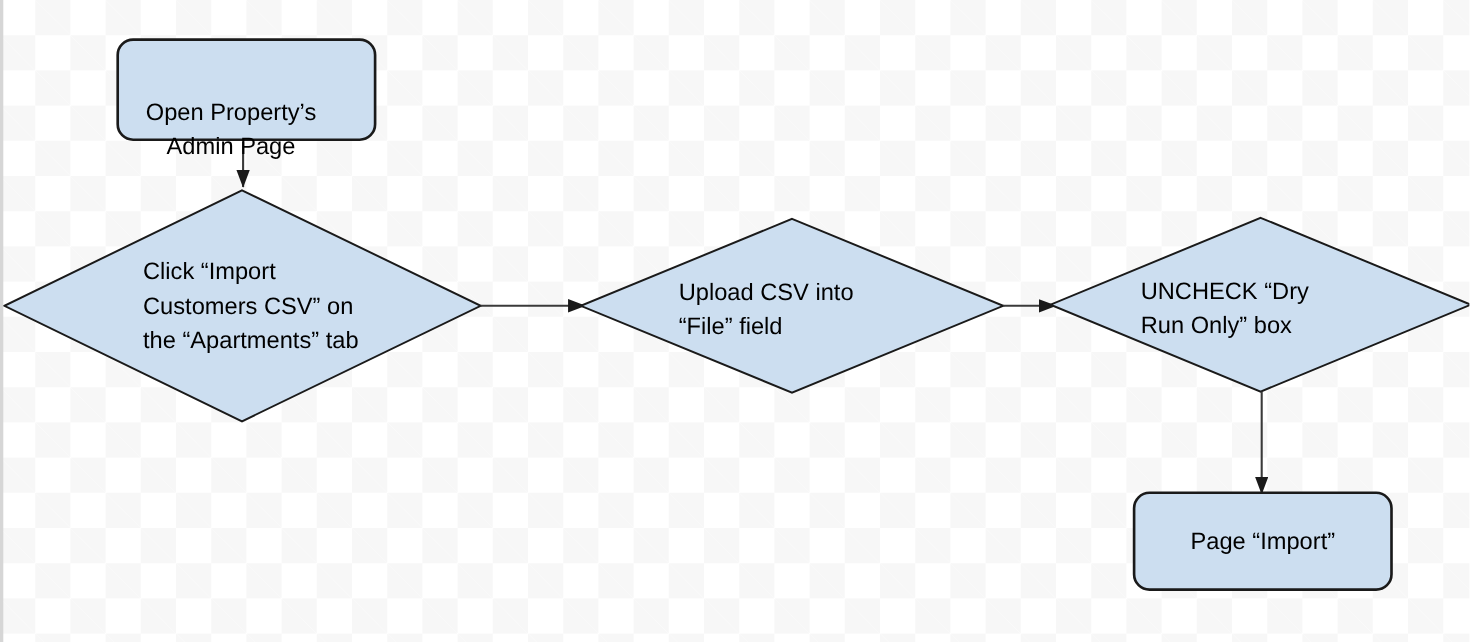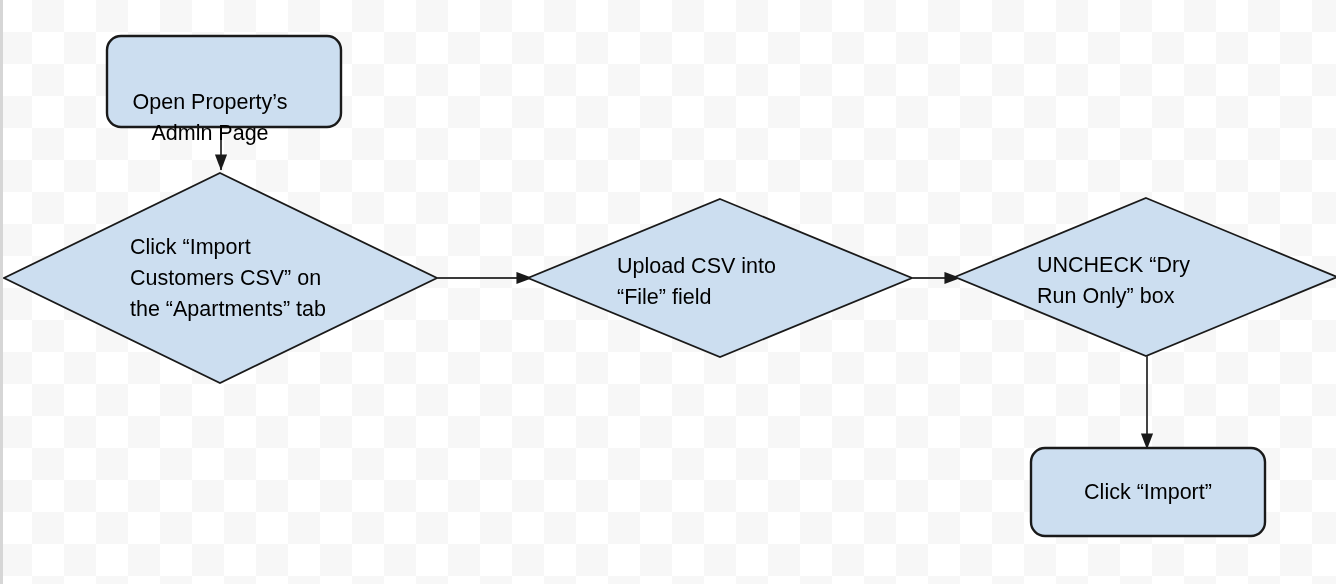--- a/index.html
+++ b/index.html
@@ -94,15 +94,15 @@
   <div class="node-label label-left" style="left:107px; top:232px; width:330px;margin-left:23px;">Click “Import
 Customers CSV” on
 the “Apartments” tab</div>
 
   <div class="node-label label-left" style="left:617px; top:251px; width:300px;">Upload CSV into
 “File” field</div>
 
   <div class="node-label label-left" style="left:1037px; top:250px; width:300px;">UNCHECK “Dry
 Run Only” box</div>
 
-  <div class="node-label label-center" style="left:1042px; top:477px; width:212px;">Click “Import”</div>
+  <div class="node-label label-center" style="left:1042px; top:477px; width:212px;">Page “Import”</div>
 
 </div>
 
 </body></html>

